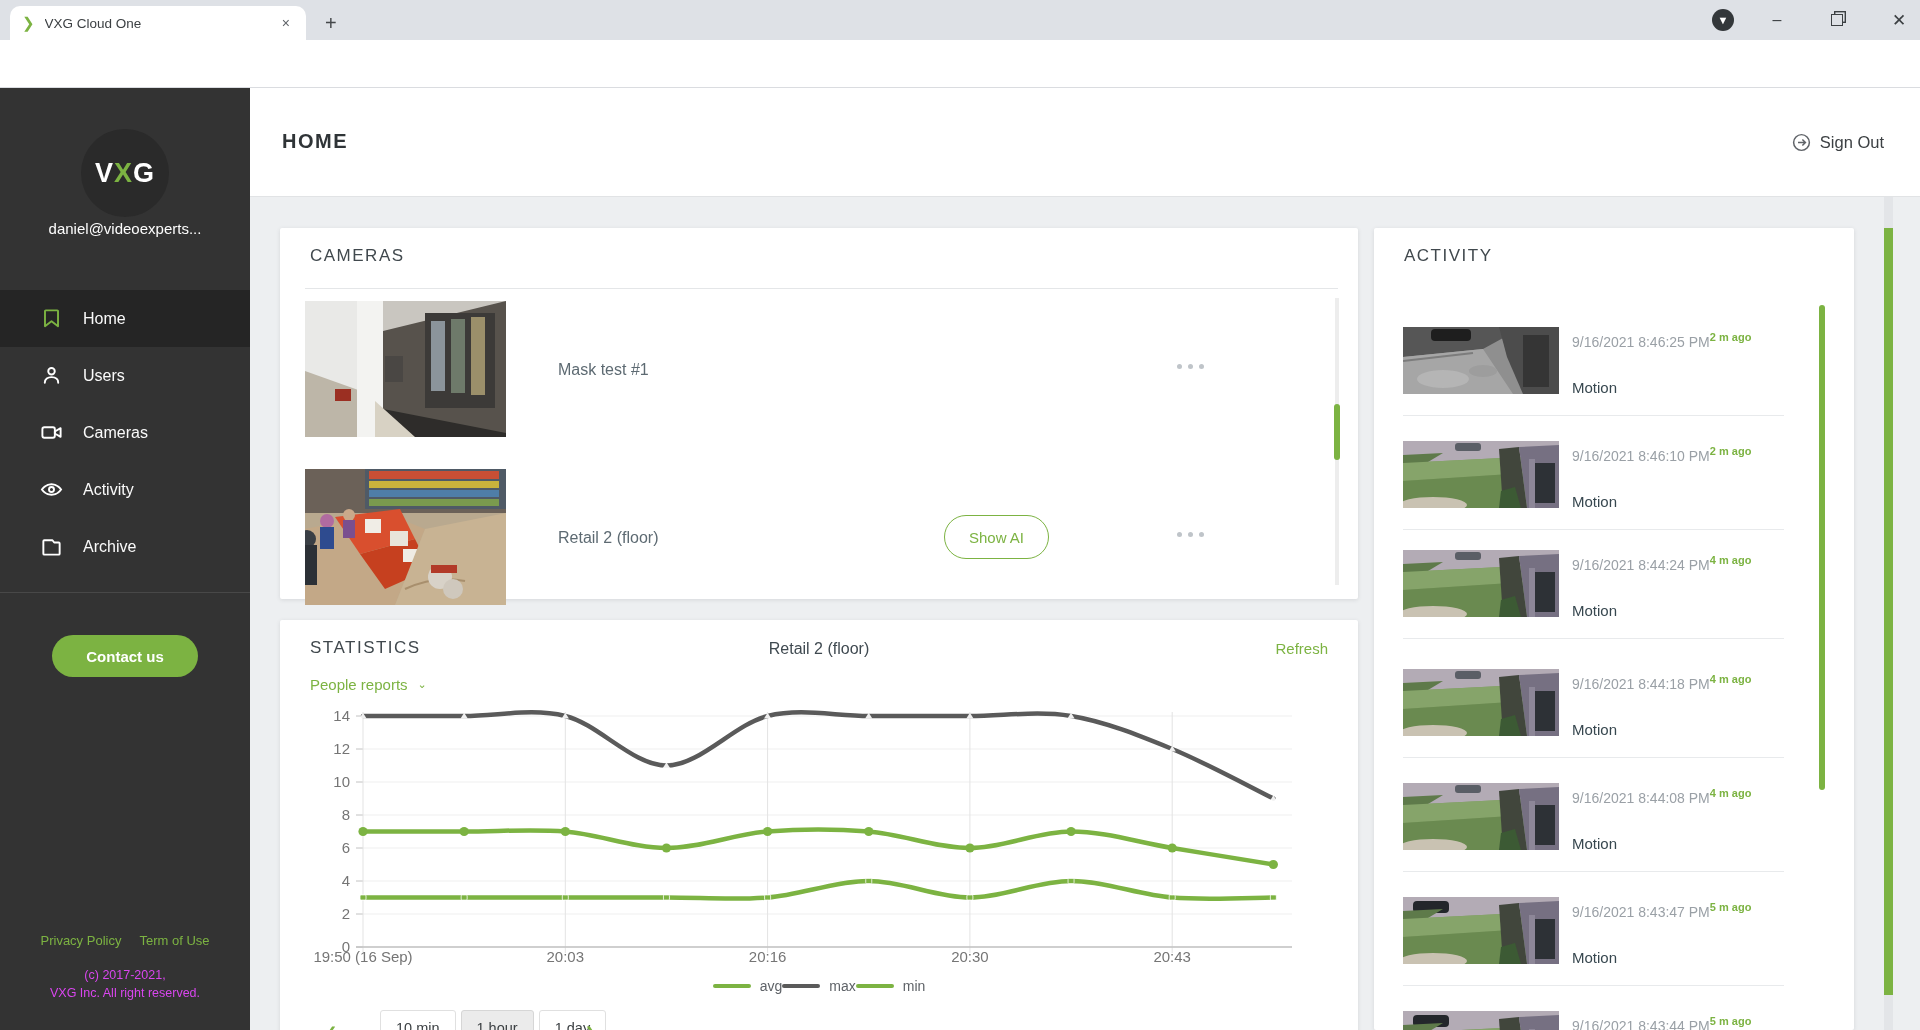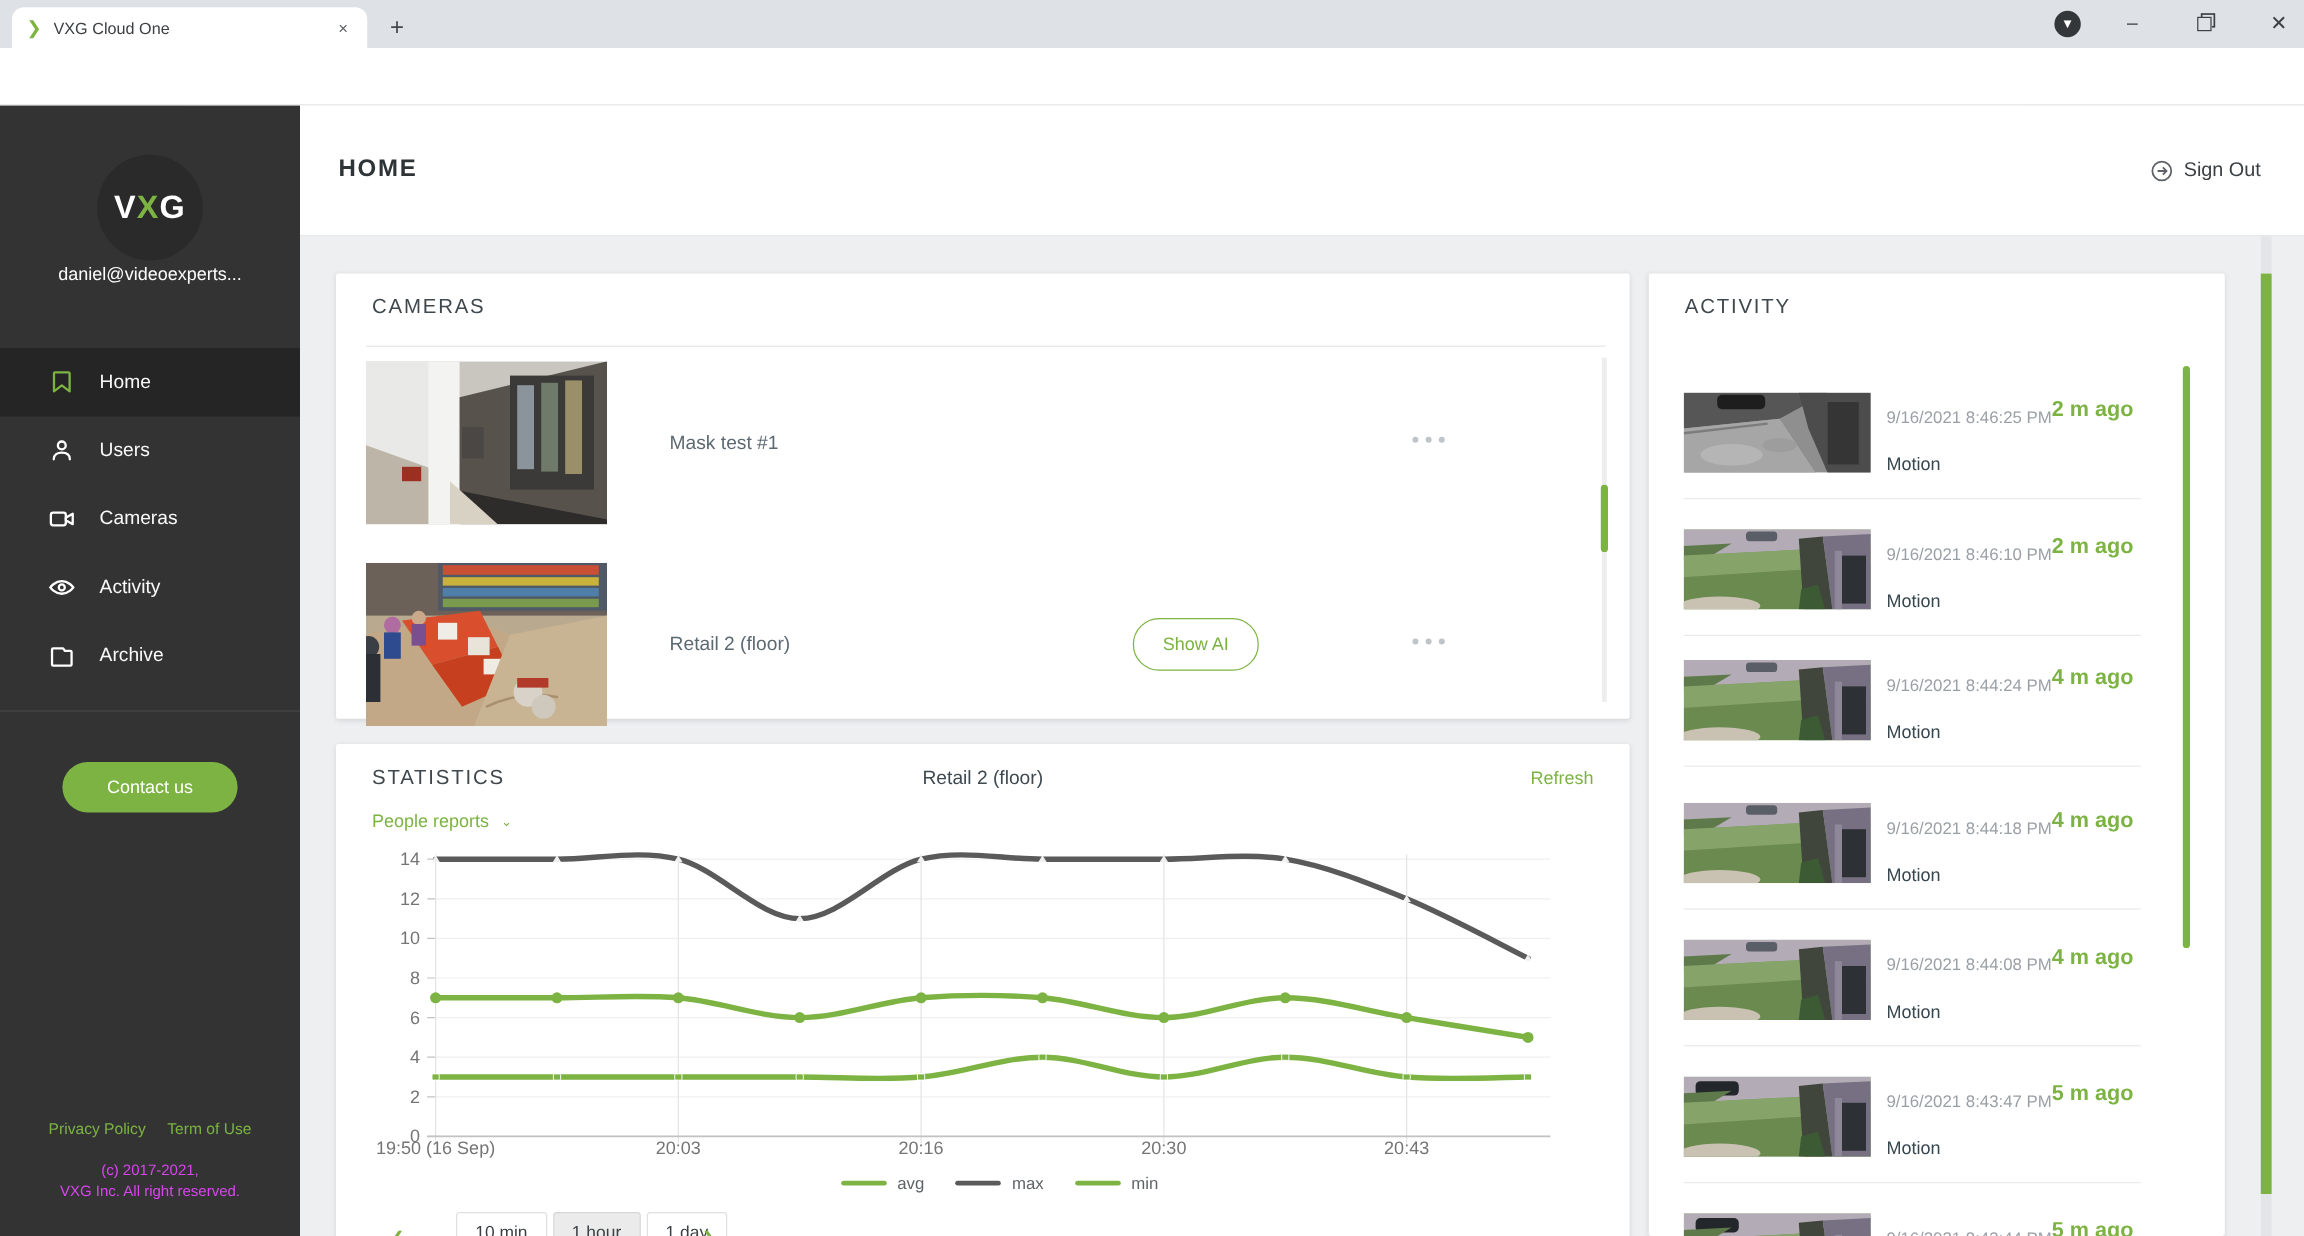--- a/index.html
+++ b/index.html
@@ -36,21 +36,21 @@
   #sidebar { position:absolute; left:0; top:88px; width:250px; height:942px; background:#333333; }
   #logo { position:absolute; left:81px; top:41px; width:88px; height:88px; border-radius:50%; background:#2a2a2a; display:flex; align-items:center; justify-content:center; }
   #logo span { color:#fff; font-size:27px; font-weight:bold; letter-spacing:1px; }
   #logo .x { color:#7cb342; }
   #email { position:absolute; left:0; top:132px; width:250px; text-align:center; color:#fdfdfd; font-size:15px; }
   #nav { position:absolute; left:0; top:202px; width:250px; }
   .navitem { height:57px; display:flex; align-items:center; padding-left:40px; gap:20px; color:#fafafa; font-size:16px; cursor:pointer; }
   .navitem.active { background:#252525; }
   .navitem svg { width:23px; height:23px; }
   #sidediv { position:absolute; left:0; top:504px; width:250px; border-top:1px solid #484848; }
-  #contactbtn { position:absolute; left:52px; top:547px; width:146px; height:42px; border-radius:21px; background:#7cb342; border:none; color:#fff; font-size:15px; font-family:inherit; cursor:pointer; }
+  #contactbtn { position:absolute; left:52px; top:547px; width:146px; height:42px; border-radius:21px; background:#7cb342; border:none; color:#fff; font-size:15px; font-family:inherit; cursor:pointer;font-weight:bold; }
   #sidelinks { position:absolute; left:0; top:845px; width:250px; text-align:center; font-size:13px; }
   #sidelinks a { color:#7cb342; text-decoration:none; margin:0 9px; }
   #copyright { position:absolute; left:0; top:878px; width:250px; text-align:center; color:#d946ef; font-size:12.5px; line-height:18px; }
 
   
   .panel { position:absolute; background:#fff; box-shadow:0 1px 4px rgba(60,64,67,.13); border-radius:2px; }
   #cameras-panel { left:280px; top:228px; width:1078px; height:371px; }
   #stats-panel   { left:280px; top:620px; width:1078px; height:440px; overflow:hidden; }
   #activity-panel{ left:1374px; top:228px; width:480px; height:802px; overflow:hidden; }
   .ptitle { position:absolute; left:30px; top:18px; font-size:17px; letter-spacing:1.5px; color:#40484d; font-weight:500; }
@@ -65,35 +65,35 @@
   .showai { position:absolute; left:639px; top:46px; width:105px; height:44px; border-radius:22px; background:#fff; border:1.5px solid #7cb342; color:#7cb342; font-size:15px; font-family:inherit; cursor:pointer; }
   #camtrack { position:absolute; left:1055px; top:70px; width:4px; height:287px; background:#ededed; }
   #camthumbbar { position:absolute; left:1054px; top:176px; width:6px; height:56px; background:#7cb342; border-radius:3px; }
 
   
   #statcam { position:absolute; left:0; top:20px; width:1078px; text-align:center; font-size:16px; color:#3f4950; }
   #refresh { position:absolute; right:30px; top:20px; font-size:15px; color:#7cb342; cursor:pointer; }
   #metric { position:absolute; left:30px; top:56px; font-size:15px; color:#7cb342; cursor:pointer; display:flex; align-items:center; gap:10px; }
   #metric .chev { font-size:11px; }
   #chartbox { position:absolute; left:22px; top:82px; width:1012px; height:276px; }
-  #legend { position:absolute; left:0; top:358px; width:1078px; display:flex; justify-content:center; gap:26px; align-items:center;margin-left:14px; }
+  #legend { position:absolute; left:0; top:358px; width:1078px; display:flex; justify-content:center; align-items:center; }
   .legitem { display:flex; align-items:center; gap:9px; font-size:14px; color:#5f6368; }
   .legswatch { width:38px; height:4px; border-radius:2px; }
   #rangectrl { position:absolute; left:0; top:390px; width:1078px; height:50px; }
   #rangectrl .chevbtn { position:absolute; top:6px; font-size:24px; color:#7cb342; font-weight:bold; cursor:pointer; }
   #prevchev { left:48px; } #nextchev { left:306px; }
   #rangebtns { position:absolute; left:100px; top:0; display:flex; gap:5px; }
   .rangebtn { height:36px; padding:0 15px; background:#fff; border:1px solid #e0e0e0; border-radius:3px; font-size:14.5px; color:#3c4043; font-family:inherit; cursor:pointer; }
   .rangebtn.sel { background:#ebebeb; border-color:#d6d6d6; }
 
   
   .actentry { position:absolute; left:0; width:480px; height:114px; }
   .actthumb { position:absolute; left:29px; top:0; width:156px; height:67px; overflow:hidden; }
   .actts { position:absolute; left:198px; top:4px; font-size:14px; color:#9aa0a6; white-space:nowrap; }
-  .actts sup { color:#7cb342; font-size:18px; font-weight:bold; }
+  .actts sup { color:#7cb342; font-size:11px; font-weight:bold; }
   .actevent { position:absolute; left:198px; top:52px; font-size:15px; color:#37474f; }
   .actdiv { position:absolute; left:29px; top:88px; width:381px; border-top:1px solid #e8eaec; }
   #actthumbbar { position:absolute; left:445px; top:77px; width:6px; height:485px; background:#7cb342; border-radius:3px; }
 
   
   #pgtrack { position:absolute; left:1884px; top:197px; width:9px; height:833px; background:#e3e5e8; }
   #pgthumb { position:absolute; left:1884px; top:228px; width:9px; height:767px; background:#7cb342; }
 
   svg text { font-family:"Liberation Sans","DejaVu Sans",sans-serif; }
 </style>

